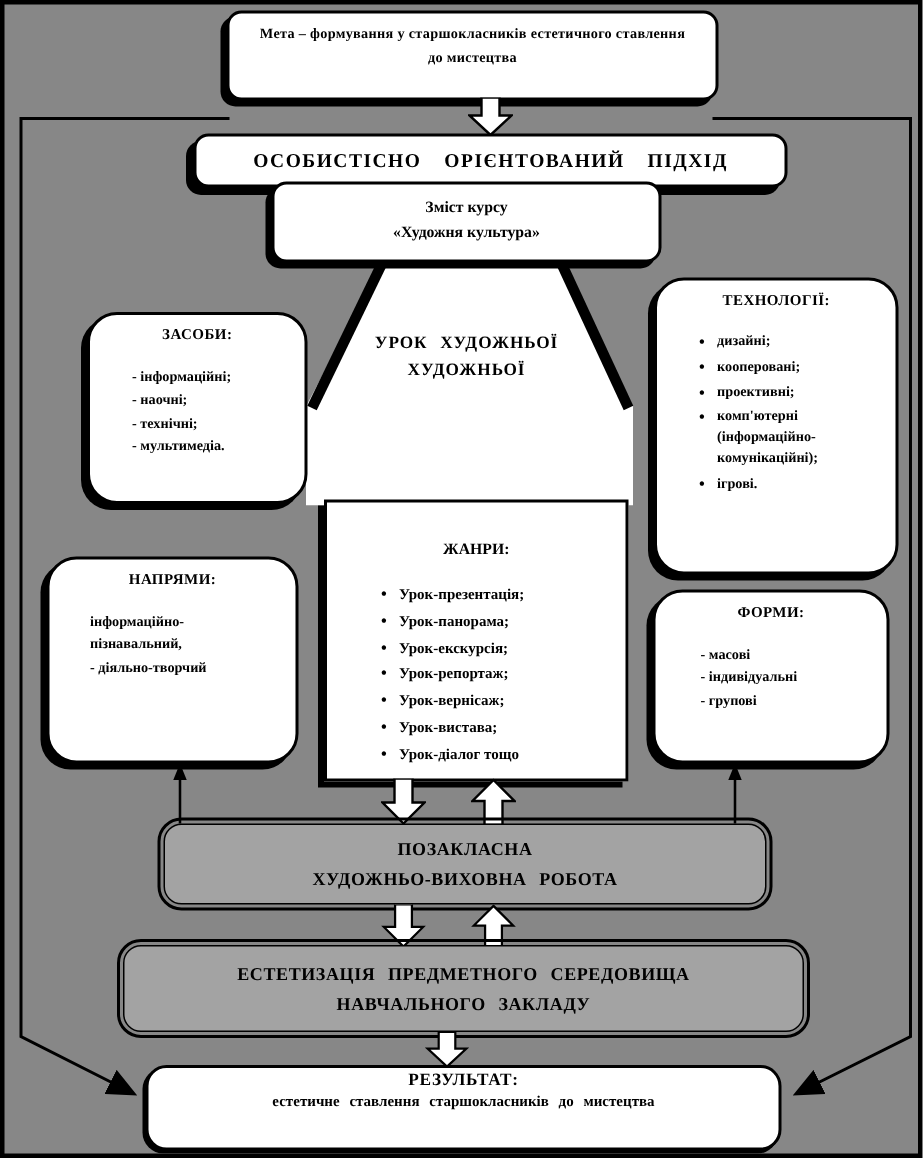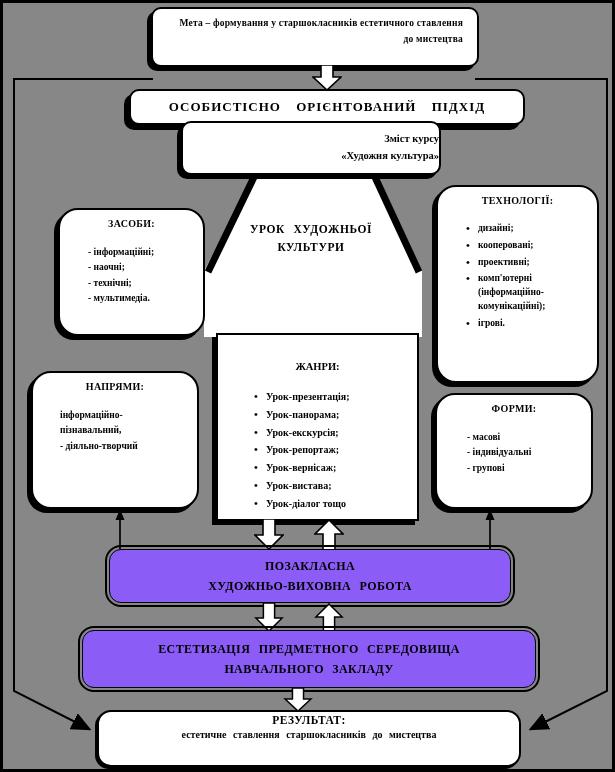--- a/index.html
+++ b/index.html
@@ -10,26 +10,26 @@
     box-sizing:border-box;
     overflow:hidden;
     font-family:"Liberation Serif","DejaVu Serif",serif;
     font-weight:700;color:#000;
   }
   .abs{position:absolute;box-sizing:border-box;}
   .box{
     background:#fff;border:2px solid #000;
     text-align:center;
   }
-  .rounded{border-radius:10px;text-align:right;}
+  .rounded{border-radius:10px;}
   .soft{border-radius:20px;}
   .shadow{box-shadow:-4px 4px 0 #000;}
   .shadow5{box-shadow:-5px 5px 0 #000;}
   .dbl{
-    background:#8b5cf6;border:1.5px solid #000;border-radius:12px;
+    background:#a3a3a3;border:1.5px solid #000;border-radius:12px;
     outline:2.5px solid #000;outline-offset:2px;
     text-align:center;
   }
   .flexc{display:flex;flex-direction:column;align-items:center;justify-content:center;}
   .meta-text{font-size:9.5px;line-height:1.65;padding:7px 14px 0;letter-spacing:.2px;}
   .approach-text{font-size:13px;letter-spacing:1px;word-spacing:11px;}
   .course-text{font-size:10.5px;line-height:1.6;padding-top:8px;}
   .lesson-text{font-size:11.5px;line-height:1.55;letter-spacing:.6px;word-spacing:5px;text-align:center;}
   .side-title{font-size:10px;text-align:center;margin:8px 0 3px;letter-spacing:.3px;}
   ul.plain,ul.bullets{margin:16px;padding:0;list-style:none;text-align:left;}
@@ -58,21 +58,21 @@
     <polyline points="472,76 604,76 604,688 528,726" fill="none" stroke="#000" stroke-width="2" marker-end="url(#ah)"></polyline>
   </svg>
 
   <svg class="abs" style="left:195px;top:170px;" width="230" height="164" viewBox="0 0 230 164">
     <polygon points="57,1 176,1 224,98 224,164 6,164 6,98" fill="#fff" stroke="none"></polygon>
     <line x1="57" y1="2" x2="10" y2="99" stroke="#000" stroke-width="7"></line>
     <line x1="176" y1="2" x2="221" y2="99" stroke="#000" stroke-width="7"></line>
   </svg>
   <div class="abs lesson-text" style="left:212px;top:218px;width:192px;">
     <div>УРОК ХУДОЖНЬОЇ</div>
-    <div>КУЛЬТУРИ</div>
+    <div>ХУДОЖНЬОЇ</div>
   </div>
 
   <div class="abs box rounded shadow" style="left:148px;top:4px;width:328px;height:60px;">
     <div class="meta-text">Мета – формування у старшокласників  естетичного ставлення до мистецтва</div>
   </div>
 
   <svg class="abs" style="left:309px;top:62px;" width="30" height="26" viewBox="0 0 30 26">
     <polygon points="9,0 21,0 21,12 29,12 15,25 1,12 9,12" fill="#fff" stroke="#000" stroke-width="1.6"></polygon>
   </svg>
 

